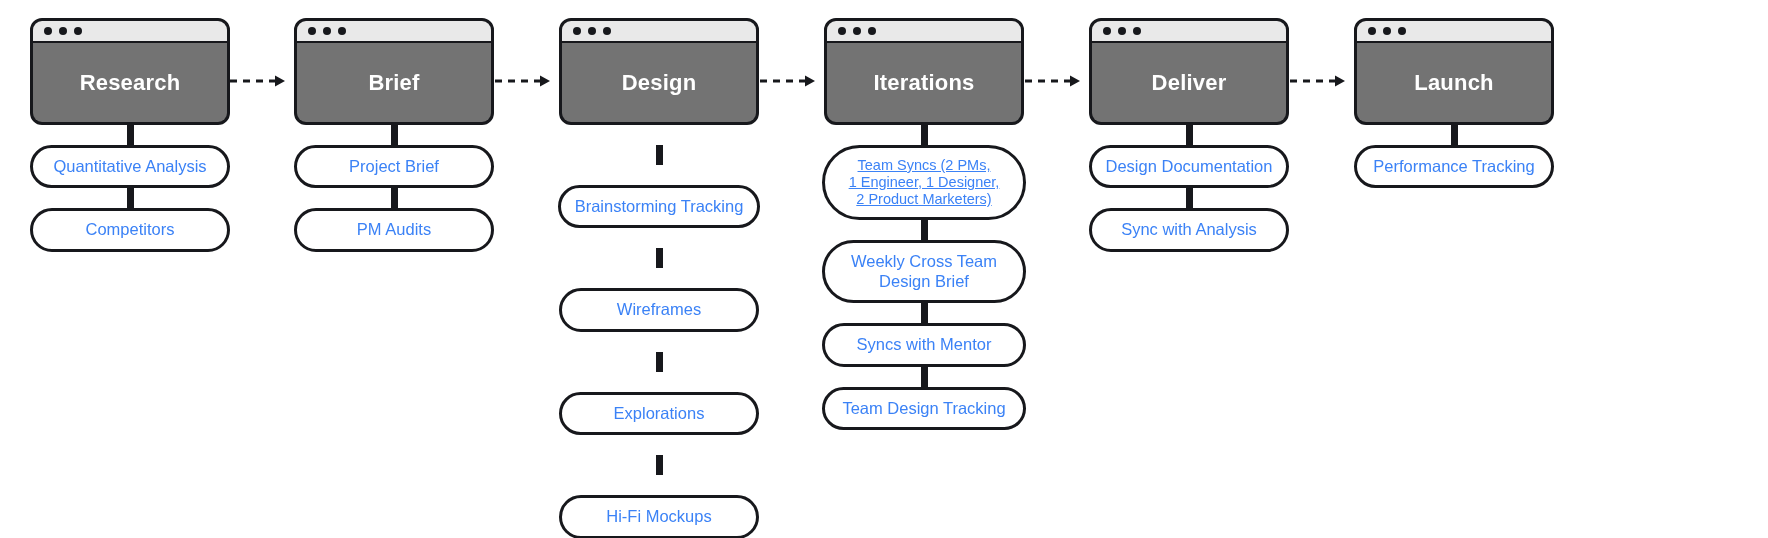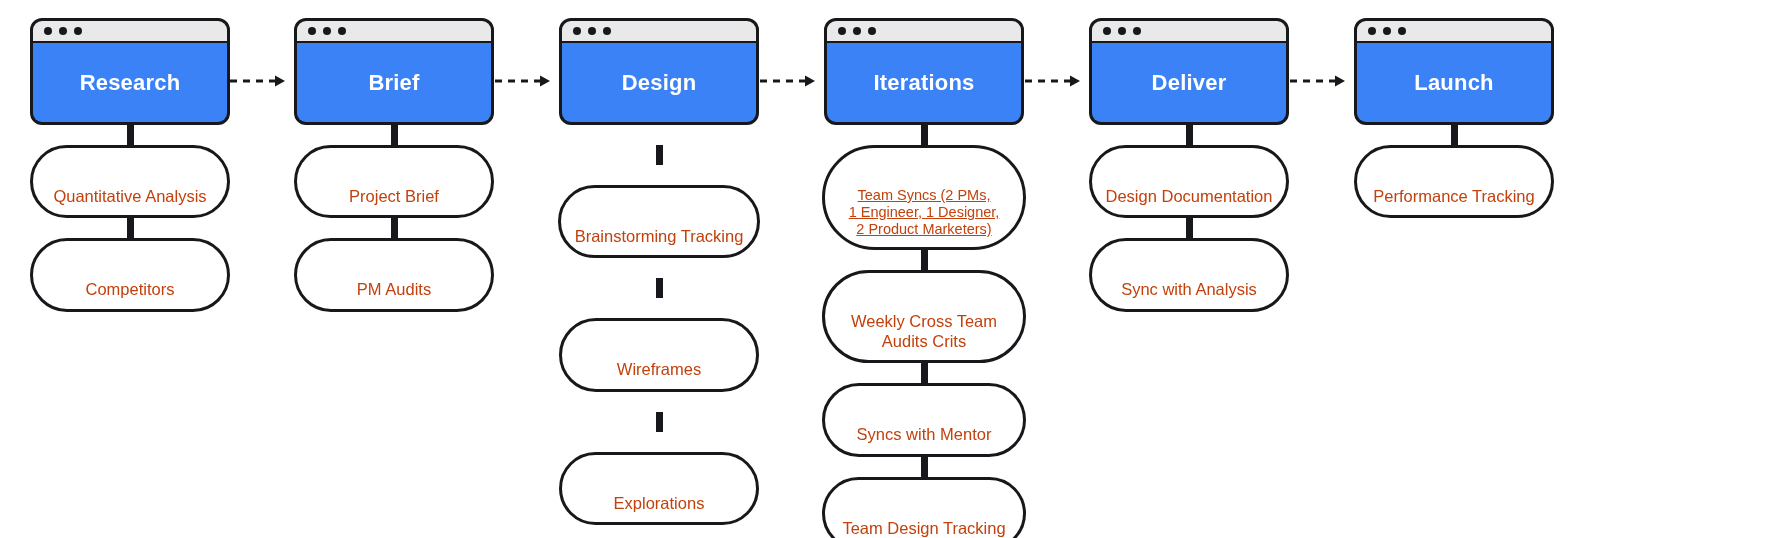--- a/index.html
+++ b/index.html
@@ -21,38 +21,38 @@
     background:#17181c;overflow:hidden;box-sizing:border-box;
     position:relative;z-index:3;
   }
   .card-titlebar{
     height:22px;background:#e9e9e9;border-bottom:2px solid #17181c;
     display:flex;align-items:center;gap:7px;padding-left:11px;box-sizing:border-box;
   }
   .dot{width:8px;height:8px;border-radius:50%;background:#17181c;}
   .card-body{
     height:79px;display:flex;align-items:center;justify-content:center;
-    background:#3b82f6;
+    background:#737373;
   }
   .card-title{
     color:#ffffff;font-size:22px;font-weight:bold;letter-spacing:.2px;
     line-height:1;
   }
 
   
   .vbar{width:7px;height:20px;background:#17181c;position:relative;z-index:1;}
 
   
   .pill{
     min-width:200px;box-sizing:border-box;
     border:3px solid #17181c;border-radius:999px;background:#ffffff;
     display:flex;align-items:center;justify-content:center;
     padding:9px 14px;text-align:center;position:relative;z-index:2;
   }
-  .pill-label{font-size:16.5px;color:#c2410c;line-height:1.18;white-space:pre-line;margin-top:30px;}
+  .pill-label{font-size:16.5px;color:#3b82f6;line-height:1.18;white-space:pre-line;}
   .pill.small .pill-label{font-size:14.5px;text-decoration:underline;}
   .pill.wide{min-width:204px;}
 
   
   .conn{position:absolute;top:74px;height:14px;display:flex;align-items:center;}
   .conn-0{left:217px;width:70px;}
   .conn-1{left:482px;width:70px;}
   .conn-2{left:747px;width:70px;}
   .conn-3{left:1012px;width:70px;}
   .conn-4{left:1277px;width:70px;}
@@ -147,21 +147,21 @@
     </div>
     <div class="vbar"></div>
     <div class="pill small wide">
       <span class="pill-label">Team Syncs (2 PMs,
 1 Engineer, 1 Designer,
 2 Product Marketers)</span>
     </div>
     <div class="vbar"></div>
     <div class="pill wide">
       <span class="pill-label">Weekly Cross Team
-Audits Crits</span>
+Design Brief</span>
     </div>
     <div class="vbar"></div>
     <div class="pill wide">
       <span class="pill-label">Syncs with Mentor</span>
     </div>
     <div class="vbar"></div>
     <div class="pill wide">
       <span class="pill-label">Team Design Tracking</span>
     </div>
   </div>

